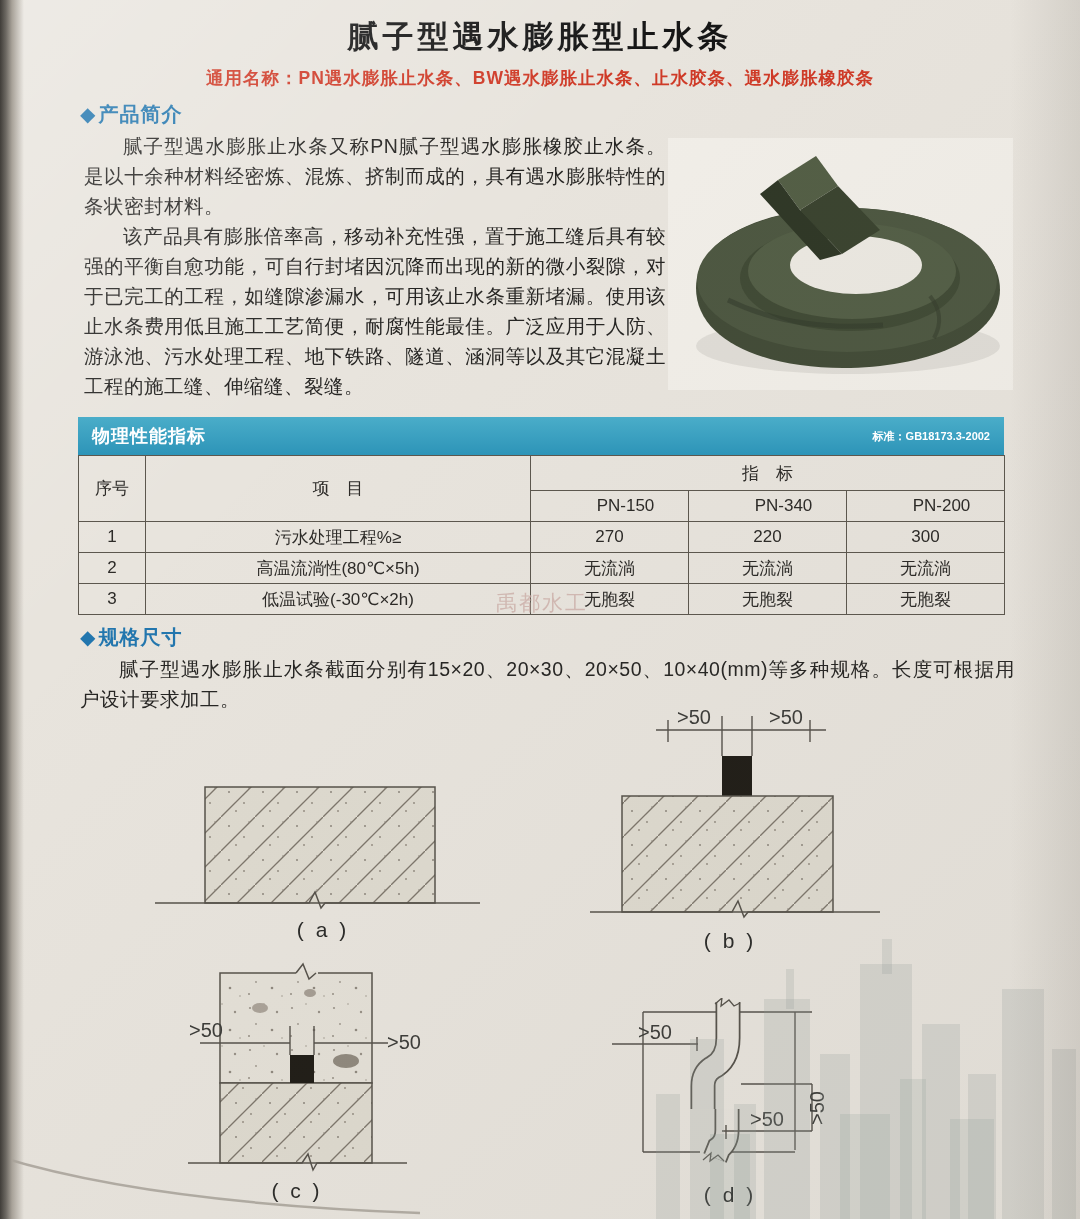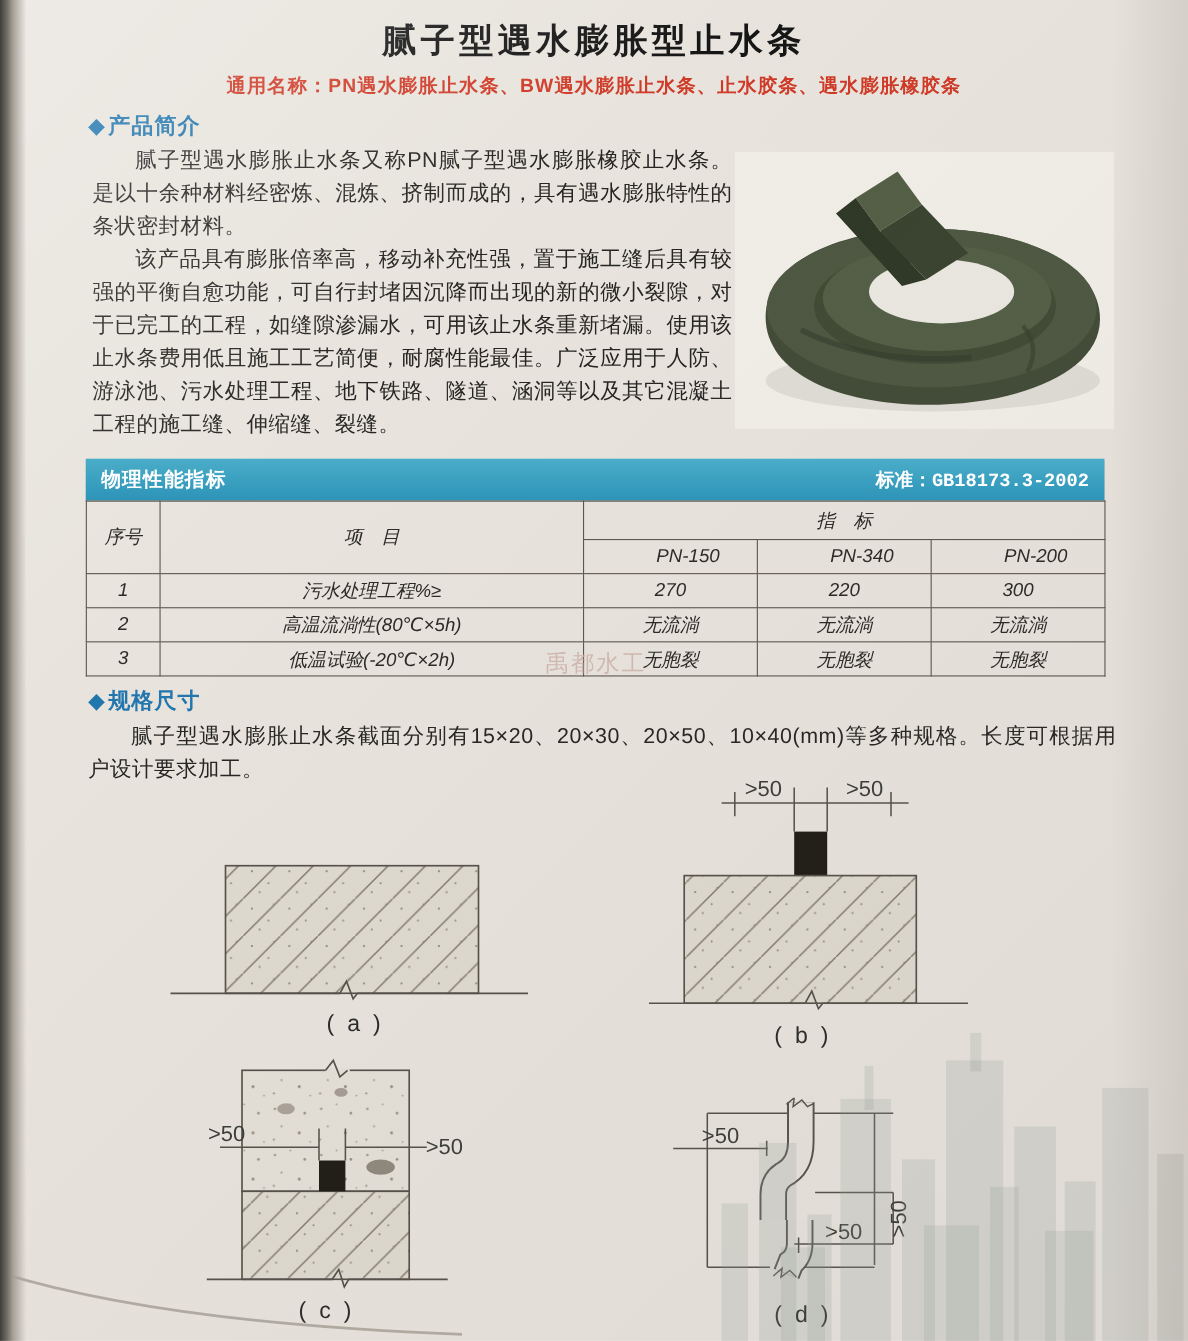--- a/index.html
+++ b/index.html
@@ -18,24 +18,24 @@
   .sec-head{position:absolute;font-size:20px;font-weight:bold;color:#2276ae;letter-spacing:1px;}
   .sec-head .dm{margin-right:2px;}
   .para{position:absolute;margin:0;font-size:19.5px;line-height:30px;color:#262523;
     text-indent:2em;text-align:justify;letter-spacing:0.5px;}
   .photo{position:absolute;left:668px;top:138px;width:345px;height:252px;}
   
   .tablewrap{position:absolute;left:78px;top:417px;width:926px;z-index:6;}
   .bluebar{height:38px;display:flex;justify-content:space-between;align-items:center;
     padding:0 14px;box-sizing:border-box;color:#fff;
     background:linear-gradient(180deg,#4aadc9,#2d94b8);
-    box-shadow:0 1px 0 rgba(0,0,0,0.25);font-family:Liberation Mono, monospace;}
+    box-shadow:0 1px 0 rgba(0,0,0,0.25);}
   .bluebar .t1{font-size:18px;font-weight:bold;letter-spacing:1px;}
-  .bluebar .t2{font-size:17px;font-weight:bold;}
-  table.perf{width:100%;border-collapse:collapse;table-layout:fixed;font-style:italic;}
+  .bluebar .t2{font-size:11px;font-weight:bold;}
+  table.perf{width:100%;border-collapse:collapse;table-layout:fixed;}
   table.perf td{border:1px solid #5c574e;text-align:center;font-size:17px;color:#2d2b28;
     padding:0;background:transparent;}
   tr.h1 td{height:34px;}
   tr.h2 td{height:30px;padding-left:32px;}
   tr.dr td{height:30px;}
   .watermark{position:absolute;left:496px;top:589px;font-size:21px;letter-spacing:2px;
     color:#c9aaa4;opacity:0.75;z-index:7;pointer-events:none;}
   .diag{position:absolute;}
   .diag text{font-family:"Liberation Sans","DejaVu Sans",sans-serif;}
   .dimtxt{font-size:20px;fill:#3b3b38;}
@@ -160,21 +160,21 @@
         </tr>
         <tr class="dr">
           <td>2</td>
           <td>高温流淌性(80℃×5h)</td>
           <td>无流淌</td>
           <td>无流淌</td>
           <td>无流淌</td>
         </tr>
         <tr class="dr">
           <td>3</td>
-          <td>低温试验(-20℃×2h)</td>
+          <td>低温试验(-30℃×2h)</td>
           <td>无胞裂</td>
           <td>无胞裂</td>
           <td>无胞裂</td>
         </tr>
       </tbody>
     </table>
   </div>
 
   <div class="watermark">禹都水工</div>
 

